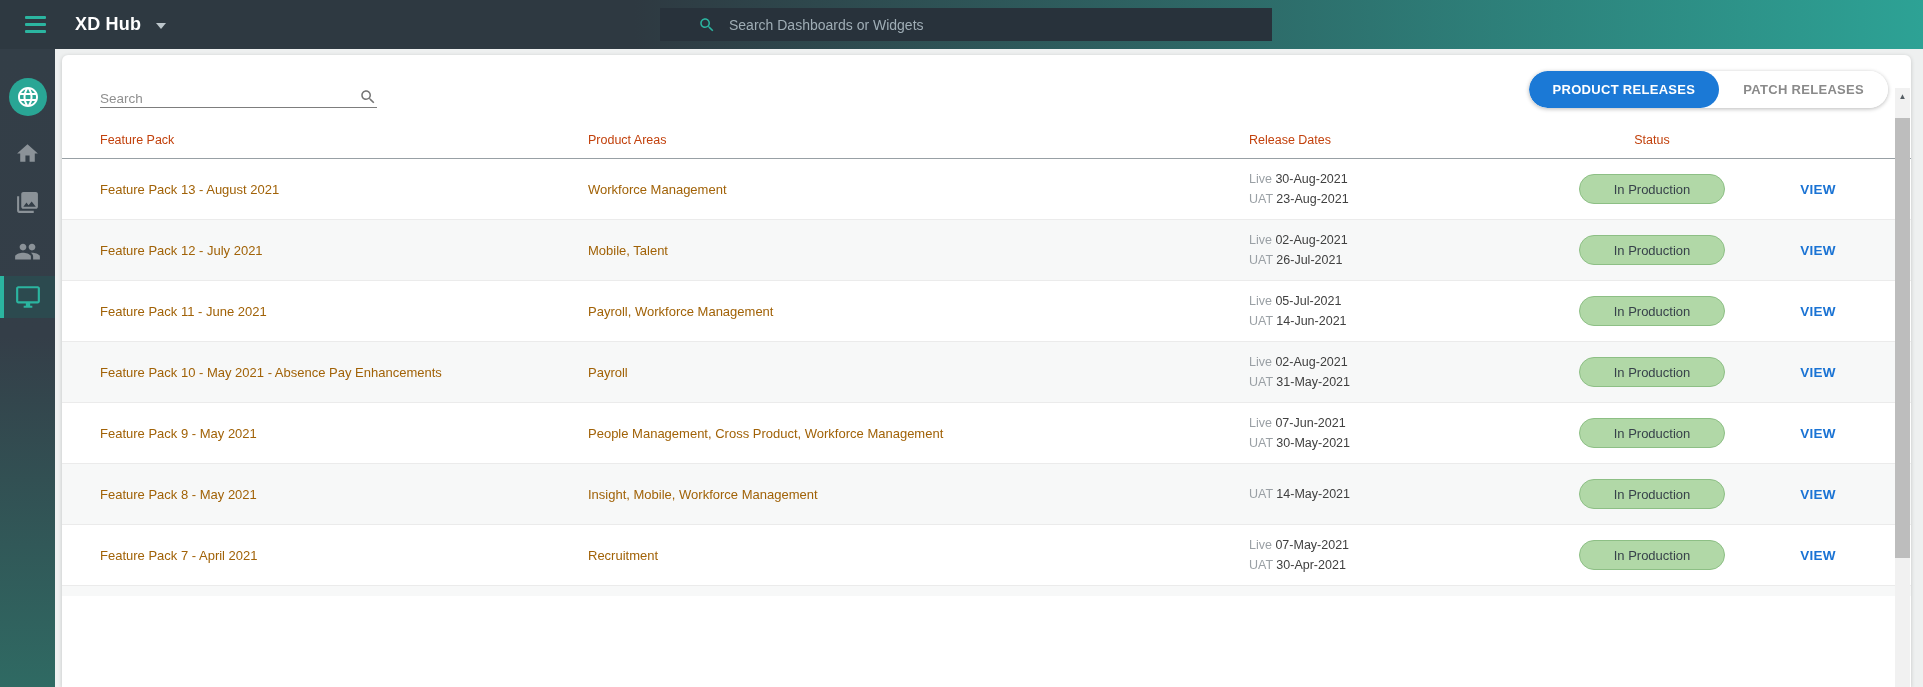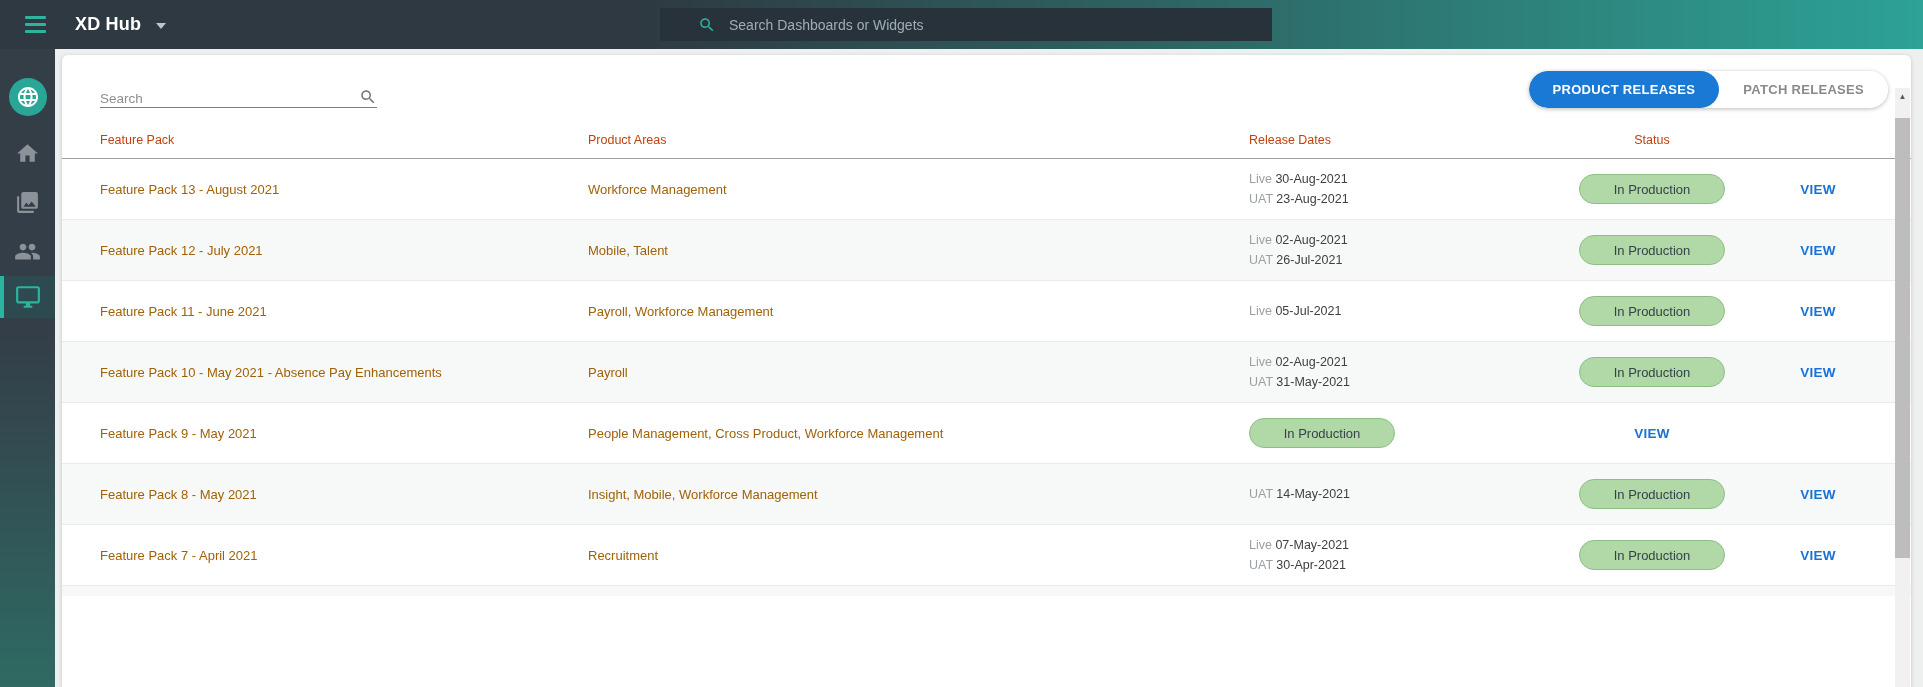--- a/index.html
+++ b/index.html
@@ -219,39 +219,44 @@
     </div>
     <div class="badge">In Production</div>
     <div class="view-cell"><span class="viewlink">VIEW</span></div>
   </div>
 
   <div class="grid-cols trow">
     <div class="cell-text">Feature Pack 11 - June 2021</div>
     <div class="cell-text">Payroll, Workforce Management</div>
     <div>
       <div class="dateline"><span class="dlabel">Live</span> <span class="dval">05-Jul-2021</span></div>
+      <div class="dateline"><span class="dlabel">UAT</span> <span class="dval">14-Jun-2021</span></div>
     </div>
     <div class="badge">In Production</div>
     <div class="view-cell"><span class="viewlink">VIEW</span></div>
   </div>
 
   <div class="grid-cols trow alt">
     <div class="cell-text">Feature Pack 10 - May 2021 - Absence Pay Enhancements</div>
     <div class="cell-text">Payroll</div>
     <div>
       <div class="dateline"><span class="dlabel">Live</span> <span class="dval">02-Aug-2021</span></div>
       <div class="dateline"><span class="dlabel">UAT</span> <span class="dval">31-May-2021</span></div>
     </div>
     <div class="badge">In Production</div>
     <div class="view-cell"><span class="viewlink">VIEW</span></div>
   </div>
 
   <div class="grid-cols trow">
     <div class="cell-text">Feature Pack 9 - May 2021</div>
     <div class="cell-text">People Management, Cross Product, Workforce Management</div>
+    <div>
+      <div class="dateline"><span class="dlabel">Live</span> <span class="dval">07-Jun-2021</span></div>
+      <div class="dateline"><span class="dlabel">UAT</span> <span class="dval">30-May-2021</span></div>
+    </div>
     <div class="badge">In Production</div>
     <div class="view-cell"><span class="viewlink">VIEW</span></div>
   </div>
 
   <div class="grid-cols trow alt">
     <div class="cell-text">Feature Pack 8 - May 2021</div>
     <div class="cell-text">Insight, Mobile, Workforce Management</div>
     <div>
       <div class="dateline"><span class="dlabel">UAT</span> <span class="dval">14-May-2021</span></div>
     </div>

